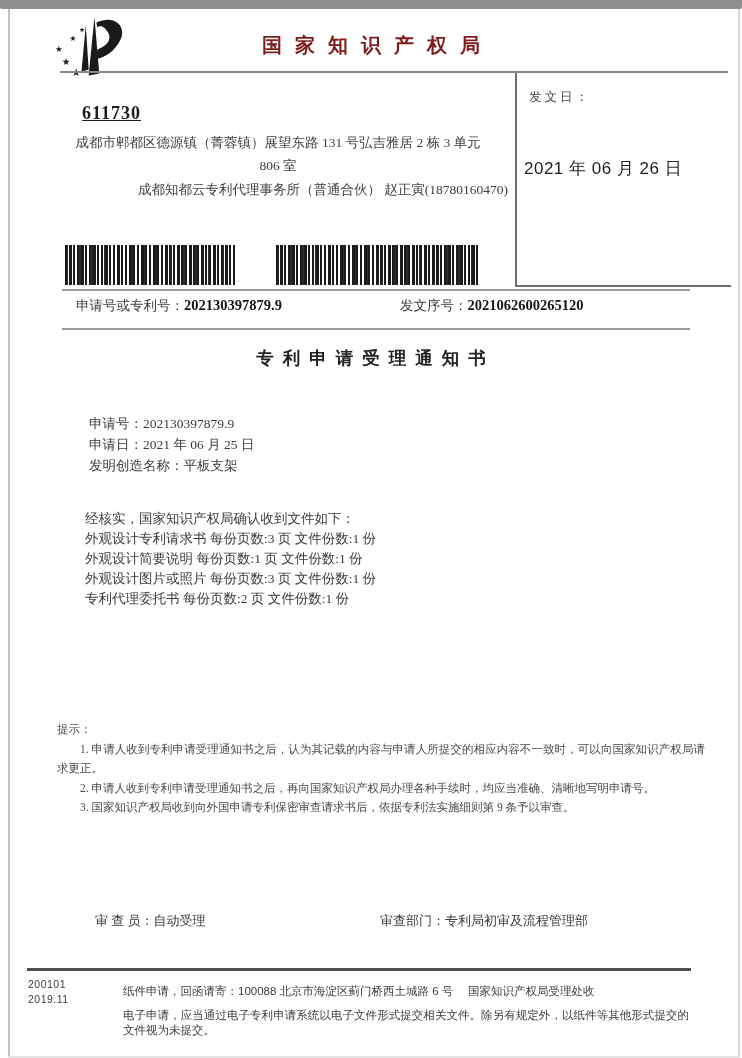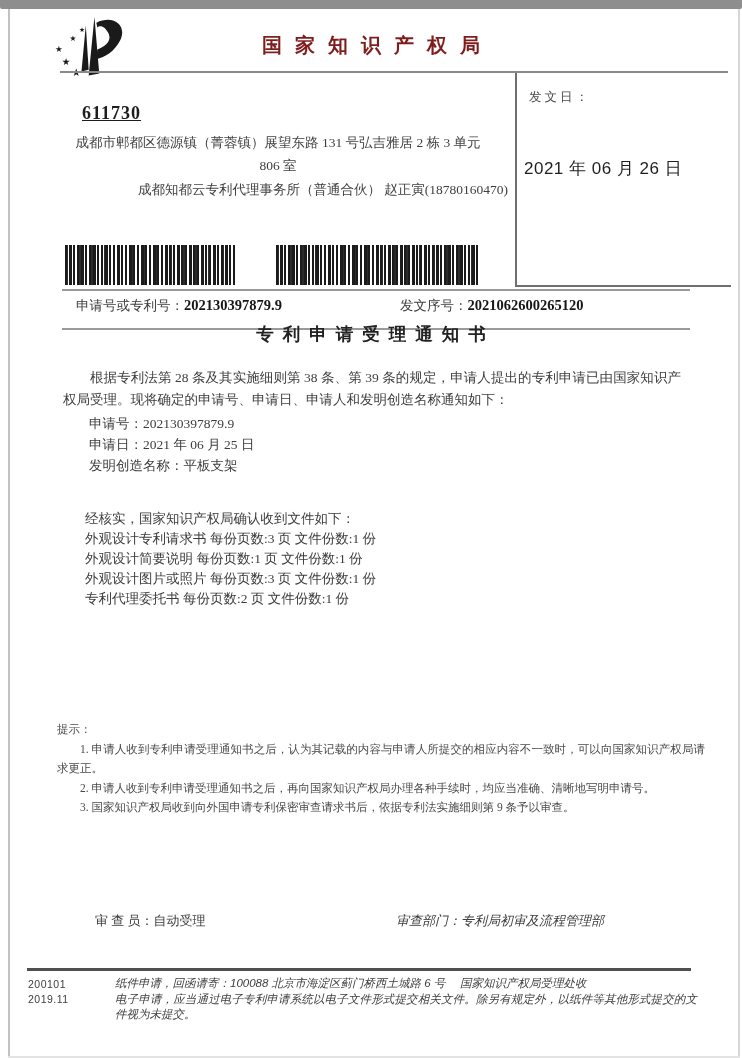--- a/index.html
+++ b/index.html
@@ -59,47 +59,47 @@
   
   .rule.ref-top    { top:289px; left:62px; width:628px; height:1.5px; background:#9a9a9a; }
   .rule.ref-bottom { top:328px; left:62px; width:628px; height:1.5px; background:#9a9a9a; }
   .ref-row { position:absolute; top:297px; left:0; width:742px; font-size:13.5px; color:#3c3c3c; }
   .ref-app    { position:absolute; left:76px;  top:0;text-align:center; }
   .ref-serial { position:absolute; left:400px; top:0; }
   .num { font-weight:bold; color:#161616; font-size:14.5px; }
 
   
   .notice-title {
-    position:absolute; top:322px; left:0; right:0; text-align:center;
+    position:absolute; top:346px; left:0; right:0; text-align:center;
     font-size:17.5px; font-weight:bold; color:#222; letter-spacing:9px; text-indent:9px;
   }
   .intro {
     position:absolute; top:367px; left:63px; width:618px;
     font-size:13.5px; line-height:21.5px; text-indent:2em; text-align:justify; color:#3c3c3c;
   }
   .fields { position:absolute; top:413px; left:89px; font-size:13.5px; line-height:21px; color:#3c3c3c; }
   .received { position:absolute; top:509px; left:85px; font-size:13.5px; line-height:20px; color:#3c3c3c; }
 
   
   .tips { position:absolute; top:720px; left:57px; width:648px; font-size:11.5px; line-height:19.5px; color:#4a4a4a; }
   .tips p { margin:0; text-indent:2em; text-align:justify; }
   .tips .tips-label { text-indent:0; }
 
   
   .signoff { position:absolute; top:912px; left:0; width:742px; font-size:13px; color:#3c3c3c; }
   .examiner { position:absolute; left:95px; top:0; }
-  .dept     { position:absolute; left:396px; top:0;font-style:italic; }
+  .dept     { position:absolute; left:380px; top:0; }
 
   
   .rule.footer-rule { top:968px; left:27px; width:664px; height:3px; background:#4f4f4f; }
   .footer { position:absolute; top:976px; left:0; width:742px;
             font-family:"Liberation Sans","DejaVu Sans",sans-serif; color:#3d3d3d; }
   .footer-codes { position:absolute; left:28px; top:1px; font-size:10.5px; line-height:15px; letter-spacing:0.5px; }
   .footer-text  { position:absolute; left:115px; top:0; width:582px; font-size:11.5px; line-height:15.5px; text-align:justify; }
-  .footer-text p { margin:0;font-style:italic; }
+  .footer-text p { margin:8px; }
 </style>
 </head>
 <body>
 
 <div class="page">
 
   <div class="edge-top"></div>
   <div class="edge-left"></div>
   <div class="edge-right"></div>
   <div class="edge-bottom"></div>
@@ -137,21 +137,20 @@
     <div class="ref-app">
       <span>申请号或专利号：</span><span class="num">202130397879.9</span>
     </div>
     <div class="ref-serial">
       <span>发文序号：</span><span class="num">2021062600265120</span>
     </div>
   </div>
   <div class="rule ref-bottom"></div>
 
   <div class="notice-title">专利申请受理通知书</div>
-  <div class="intro">根据专利法第 28 条及其实施细则第 38 条、第 39 条的规定，申请人提出的专利申请已由国家知识产权局受理。现将确定的申请号、申请日、申请人和发明创造名称通知如下：</div>
 
   <div class="fields">
     <div>申请号：202130397879.9</div>
     <div>申请日：2021 年 06 月 25 日</div>
     <div>发明创造名称：平板支架</div>
   </div>
 
   <div class="received">
     <div>经核实，国家知识产权局确认收到文件如下：</div>
     <div>外观设计专利请求书 每份页数:3 页  文件份数:1 份</div>

